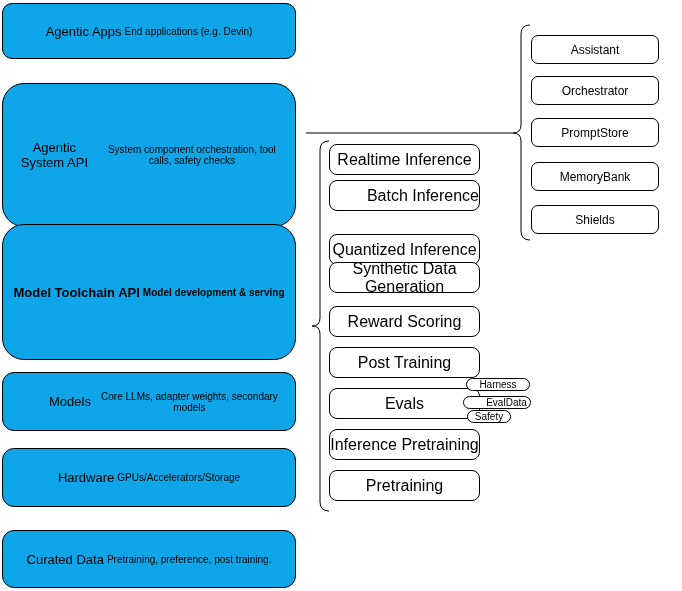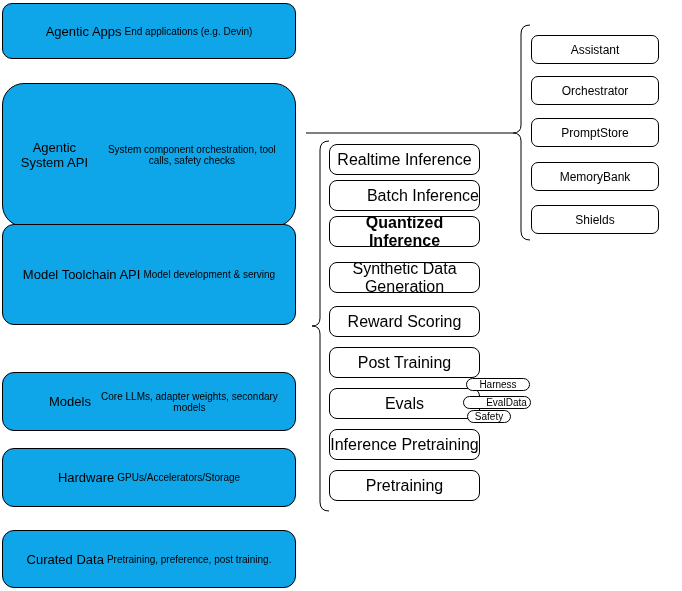--- a/index.html
+++ b/index.html
@@ -93,21 +93,21 @@
   <div class="stack-box" style="top:3px; height:56px; border-radius:10px;">
     <div class="box-title">Agentic Apps</div>
     <div class="box-subtitle">End applications (e.g. Devin)</div>
   </div>
 
   <div class="stack-box" style="top:83px; height:144px; border-radius:22px;">
     <div class="box-title">Agentic System API</div>
     <div class="box-subtitle">System component orchestration, tool calls, safety checks</div>
   </div>
 
-  <div class="stack-box" style="top:224px; height:101px; border-radius:12px;">
+  <div class="stack-box" style="top:224px; height:136px; border-radius:22px;font-weight:bold;">
     <div class="box-title">Model Toolchain API</div>
     <div class="box-subtitle">Model development &amp; serving</div>
   </div>
 
   <div class="stack-box" style="top:372px; height:59px; border-radius:12px;padding-left:46px;">
     <div class="box-title">Models</div>
     <div class="box-subtitle">Core LLMs, adapter weights, secondary models</div>
   </div>
 
   <div class="stack-box" style="top:448px; height:59px; border-radius:12px;align-items:center;">
@@ -119,21 +119,21 @@
     <div class="box-title">Curated Data</div>
     <div class="box-subtitle">Pretraining, preference, post training.</div>
   </div>
 
   <div class="mid-box" style="top:144px;">
     <span>Realtime Inference</span>
   </div>
   <div class="mid-box" style="top:180px;justify-content:flex-end;">
     <span>Batch Inference</span>
   </div>
-  <div class="mid-box" style="top:216px;font-weight:bold;">
+  <div class="mid-box" style="top:234px;">
     <span>Quantized Inference</span>
   </div>
   <div class="mid-box" style="top:262px;">
     <span>Synthetic Data Generation</span>
   </div>
   <div class="mid-box" style="top:306px;">
     <span>Reward Scoring</span>
   </div>
   <div class="mid-box" style="top:347px;">
     <span>Post Training</span>

